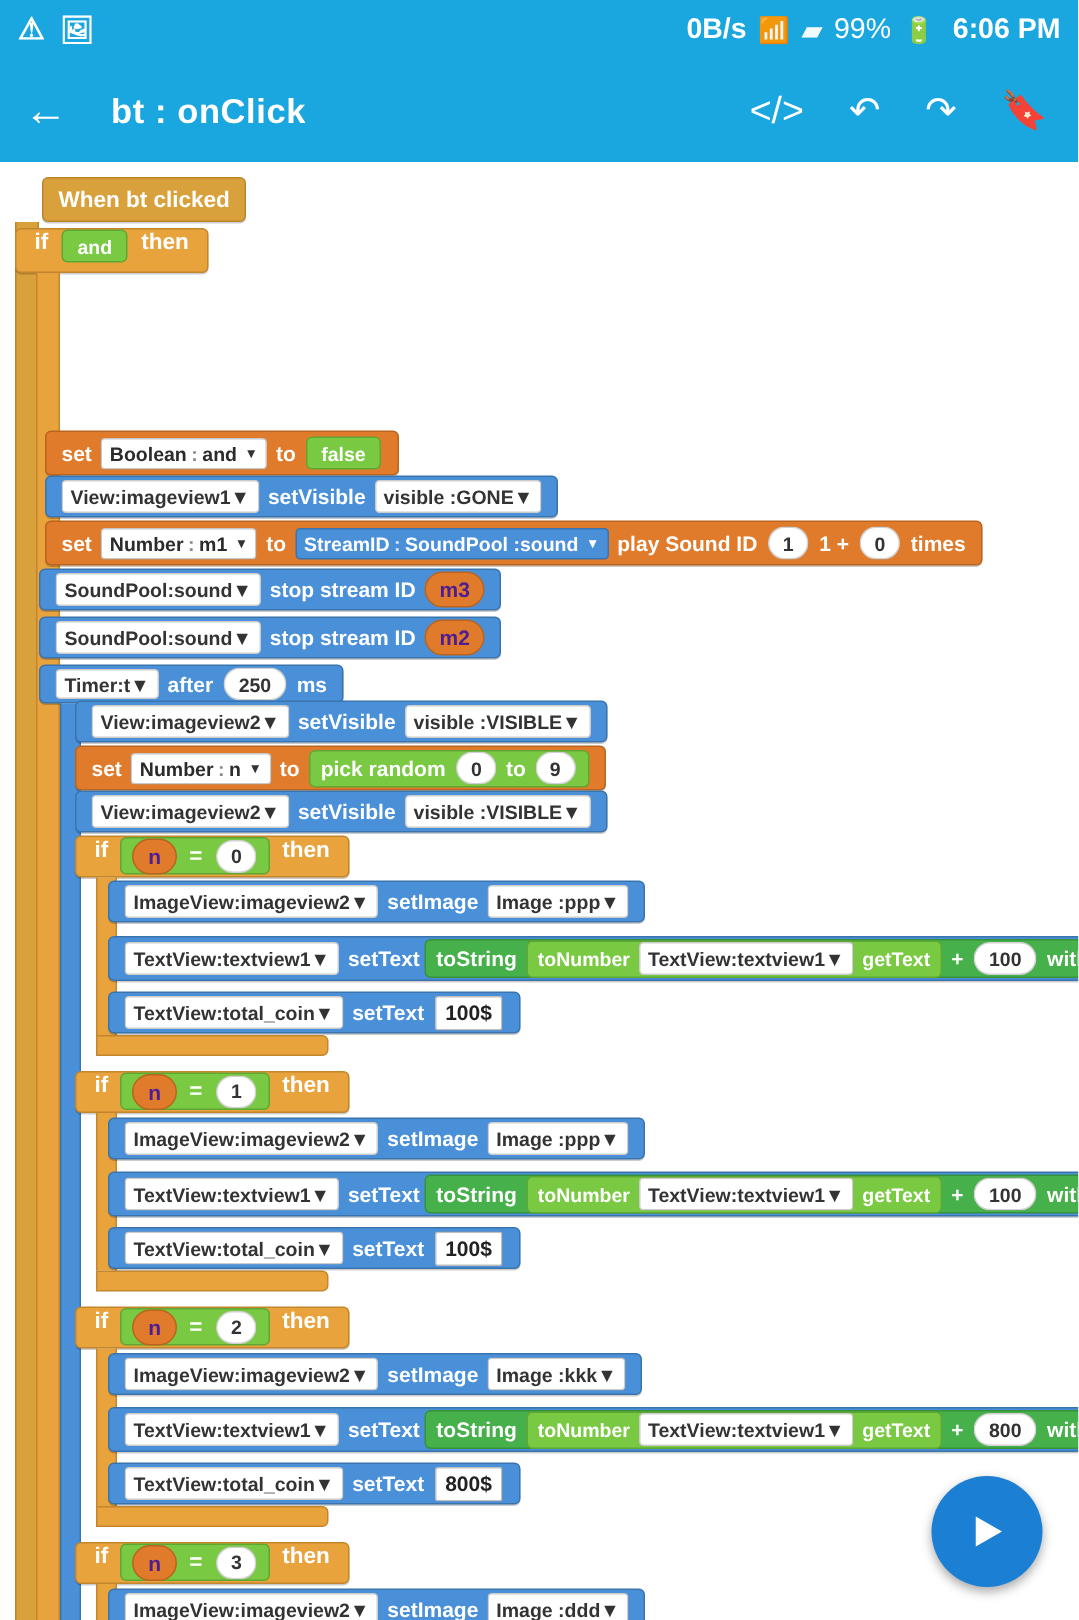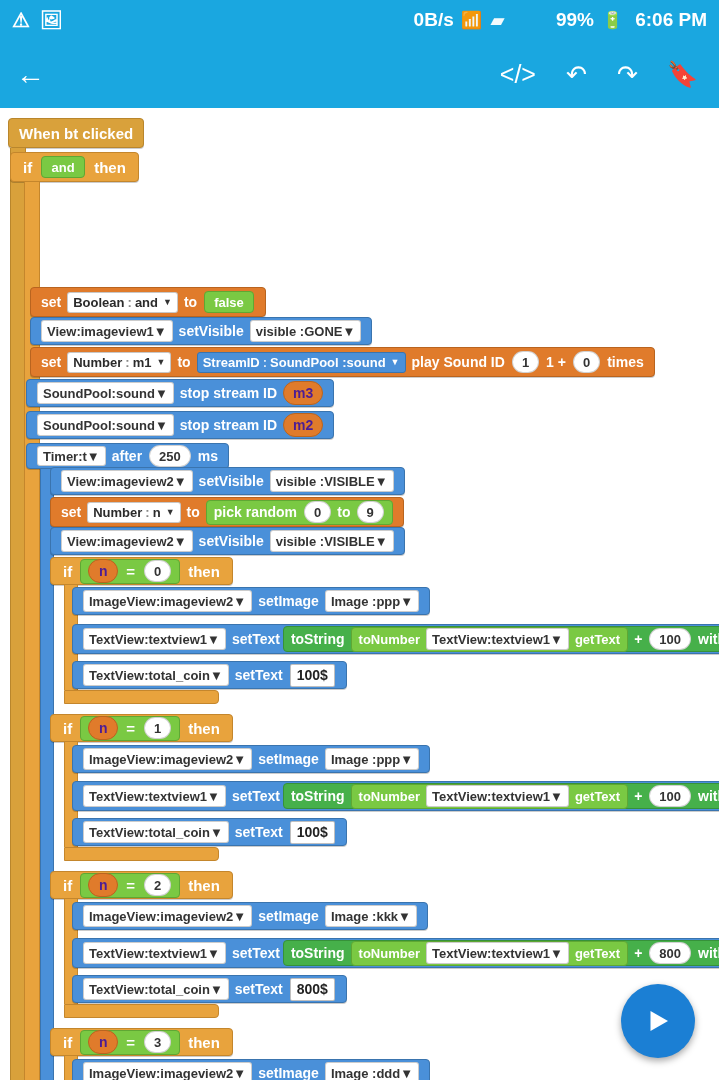--- a/index.html
+++ b/index.html
@@ -29,21 +29,21 @@
     font-weight: bold;
   }
   .statusbar .left { display: flex; align-items: center; gap: 10px; }
   .statusbar .right { margin-left: auto; display: flex; align-items: center; gap: 8px; justify-content: center; }
   .sb-ico { display: inline-block; line-height: 1; }
   .warn-ico { color: #ffffff; font-size: 20px; }
   .img-ico { font-size: 18px; }
   .rate { font-size: 19px; font-weight: bold; letter-spacing: 0; }
   .wifi-ico { font-size: 17px; opacity: .95; }
   .sig-ico { font-size: 17px; opacity: .95; }
-  .batt-pct { font-size: 19px; font-weight: bold; margin-left: 44px; }
+  .batt-pct { font-size: 19px; font-weight: normal; }
   .batt-ico { font-size: 17px; }
   .clock { font-size: 19px; font-weight: bold; margin-left: 4px; }
 
   
   .appbar {
     height: 68px;
     background: #1aa7e0;
     display: flex;
     align-items: center;
     padding: 0 16px;
@@ -194,21 +194,21 @@
     background: #7ac943;
     border: 1px solid #5fa733;
     border-radius: 4px;
     height: 25px;
     padding: 0 4px;
     margin: 0 3px;
   }
   .cmp .eq { color: #ffffff; font-size: 15px; font-weight: bold; margin: 0 5px; }
 
   
-  .ifblk { display: flex; align-items: center; }
+  .ifblk { display: flex; align-items: flex-start; }
   .ifblk .kw { color: #ffffff; font-size: 15px; font-weight: bold; margin: 0 5px; }
 
   
   .spine {
     position: absolute;
     background: #e8a33d;
     border-left: 1px solid #c4862c;
     border-right: 1px solid #c4862c;
   }
   .spine-foot {
@@ -261,31 +261,32 @@
       <span class="sb-ico wifi-ico">📶</span>
       <span class="sb-ico sig-ico">▰</span>
       <span class="batt-pct">99%</span>
       <span class="sb-ico batt-ico">🔋</span>
       <span class="clock">6:06 PM</span>
     </div>
   </div>
 
   <div class="appbar">
     <span class="back">←</span>
+    <span class="title">bt : onClick</span>
     <div class="actions">
       <span class="act">&lt;/&gt;</span>
       <span class="act">↶</span>
       <span class="act">↷</span>
       <span class="act">🔖</span>
     </div>
   </div>
 
   <div class="workspace">
 
-    <div class="blk evt" style="left:8px; top:10px; height:30px;">
+    <div class="blk evt" style="left:28px; top:10px; height:30px;">
       <span class="lbl" style="font-size:15px;">When bt clicked</span>
     </div>
     <div class="evt-spine" style="left:10px; top:40px; width:16px; height:972px;"></div>
 
     <div class="blk ctrl-if ifblk" style="left:10px; top:44px; height:30px;">
       <span class="kw">if</span>
       <span class="oval green">and</span>
       <span class="kw">then</span>
     </div>
     <div class="spine" style="left:24px; top:74px; width:16px; height:938px;"></div>

